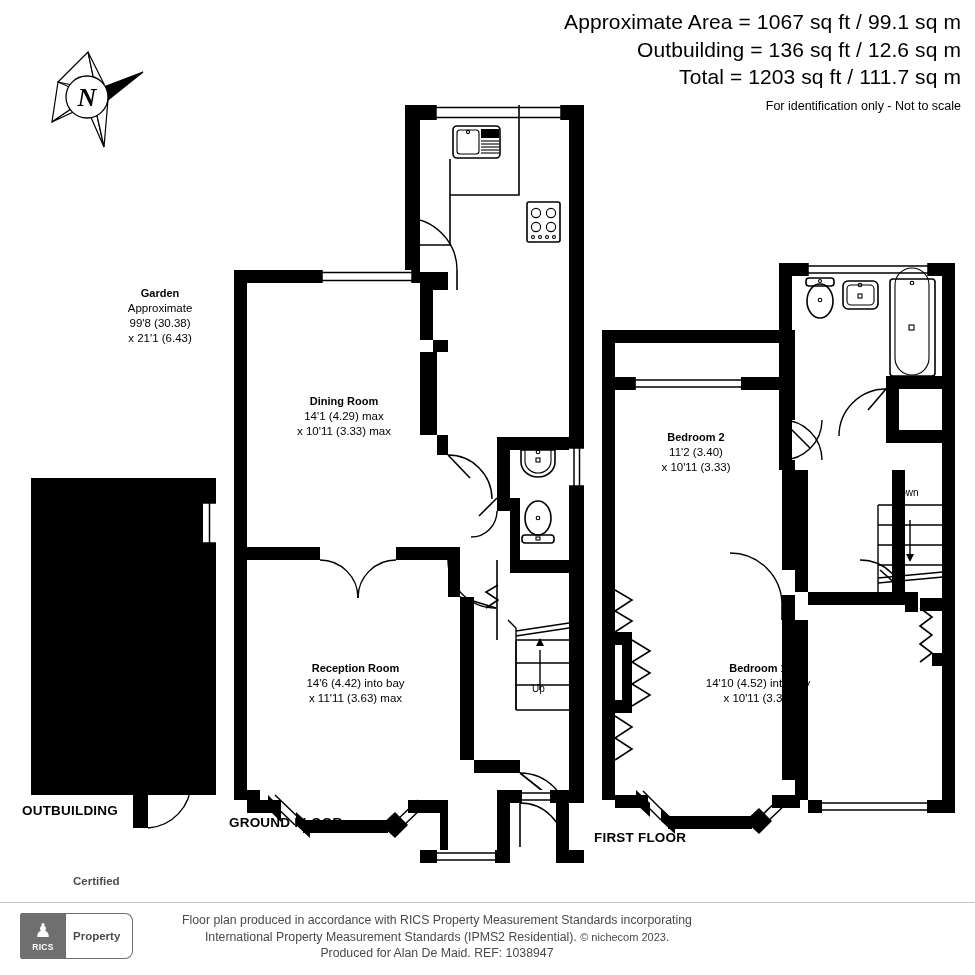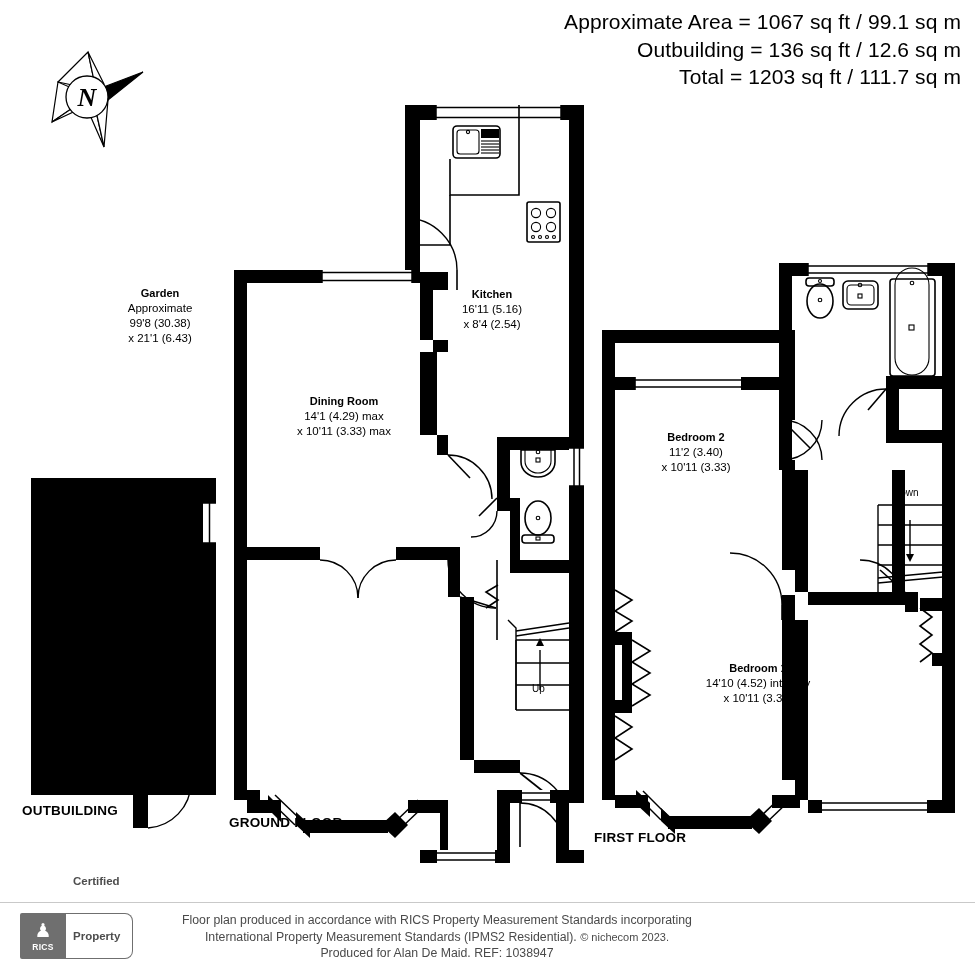--- a/index.html
+++ b/index.html
@@ -141,20 +141,21 @@
 </style>
 </head>
 <body>
 
 <div id="plan-root">
 
   <div class="hdr">
     <div class="big">Approximate Area = 1067 sq ft / 99.1 sq m</div>
     <div class="big">Outbuilding = 136 sq ft / 12.6 sq m</div>
     <div class="big">Total = 1203 sq ft / 111.7 sq m</div>
+    <div class="small">For identification only - Not to scale</div>
   </div>
 
   <div class="compass">
     <svg width="120" height="110" viewBox="0 0 120 110" aria-hidden="true">
       <g stroke="#000" stroke-width="1.2" fill="#ffffff">
         <polygon points="50,8 58,46 20,38"></polygon>
         <polygon points="50,8 58,46 66,40"></polygon>
         <polygon points="14,78 52,52 20,38"></polygon>
         <polygon points="14,78 52,52 48,62"></polygon>
         <polygon points="66,103 56,58 48,62"></polygon>
@@ -464,32 +465,32 @@
     <div>99'8 (30.38)</div>
     <div>x 21'1 (6.43)</div>
   </div>
 
   <div class="roomlabel" style="left:60px; top:615px; width:125px;">
     <div class="nm">Shed</div>
     <div>16'2 (4.93)</div>
     <div>x 8'5 (2.57)</div>
   </div>
 
-  <div class="roomlabel" style="left:432px; top:287px; width:120px;">
-    <div class="nm">Kitchen</div>
-    <div>16'11 (5.16)</div>
-    <div>x 8'4 (2.54)</div>
-  </div>
 
   <div class="roomlabel" style="left:268px; top:394px; width:152px;">
     <div class="nm">Dining Room</div>
     <div>14'1 (4.29) max</div>
     <div>x 10'11 (3.33) max</div>
   </div>
 
+  <div class="roomlabel" style="left:278px; top:661px; width:155px;">
+    <div class="nm">Reception Room</div>
+    <div>14'6 (4.42) into bay</div>
+    <div>x 11'11 (3.63) max</div>
+  </div>
 
   <div class="roomlabel" style="left:636px; top:430px; width:120px;">
     <div class="nm">Bedroom 2</div>
     <div>11'2 (3.40)</div>
     <div>x 10'11 (3.33)</div>
   </div>
 
   <div class="roomlabel" style="left:676px; top:661px; width:164px;">
     <div class="nm">Bedroom 1</div>
     <div>14'10 (4.52) into bay</div>

